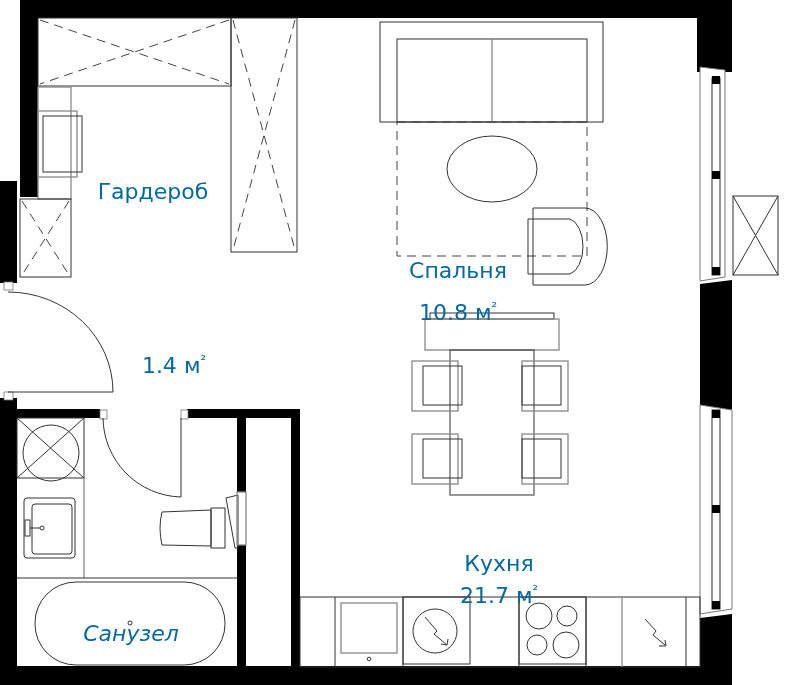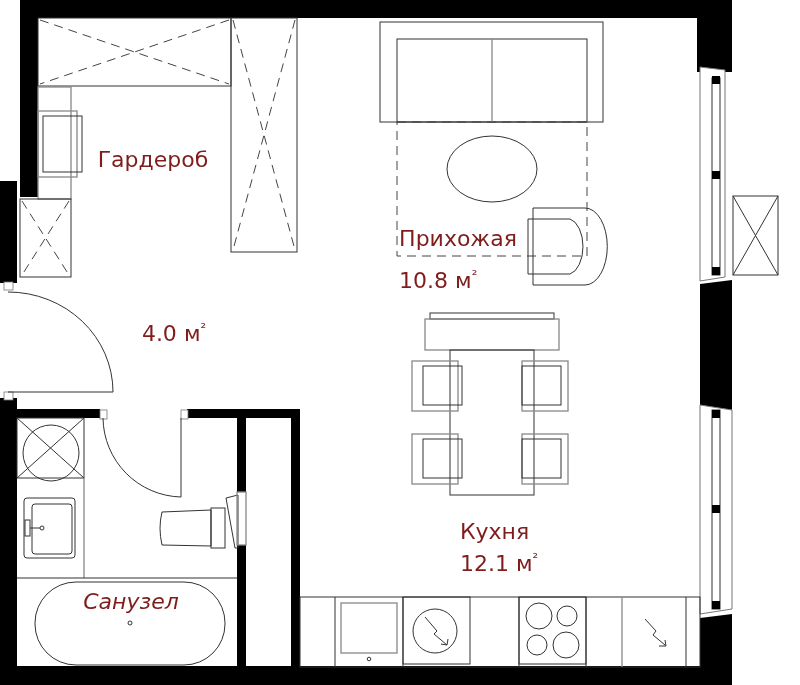--- a/index.html
+++ b/index.html
@@ -3,21 +3,21 @@
 <meta charset="utf-8">
 <style>
   html, body { margin: 0; padding: 0; background: #ffffff; }
   body { width: 800px; height: 685px; overflow: hidden; position: relative; font-family: "DejaVu Sans", sans-serif; }
   #plan { position: absolute; left: 0; top: 0; width: 800px; height: 685px; }
   .wall { fill: #000000; }
   .thin { fill: none; stroke: #333333; stroke-width: 1; }
   .grey { fill: none; stroke: #888888; stroke-width: 1.3; }
   .dash { fill: none; stroke: #444444; stroke-width: 1; stroke-dasharray: 9 6; }
   .white { fill: #ffffff; }
-  .label { position: absolute; text-align: left; color: #7f1d1d; font-family: "DejaVu Sans", sans-serif; font-size: 22px; line-height: 27px; white-space: nowrap; transform: translateX(-50%); }
+  .label { position: absolute; text-align: center; color: #0369a1; font-family: "DejaVu Sans", sans-serif; font-size: 22px; line-height: 27px; white-space: nowrap; transform: translateX(-50%); margin-top: 32px; }
   .label .area { display: block; }
   .label .sup { font-size: 14px; vertical-align: 8px; }
 </style>
 </head>
 <body>
 
 <svg id="plan" viewBox="0 0 800 685" xmlns="http://www.w3.org/2000/svg">
 
   <g>
 
@@ -181,28 +181,28 @@
     <polyline class="thin" points="645,619 656,631 653,635 665,645"></polyline>
     <polyline class="thin" points="659,646 666,646 665,640"></polyline>
   </g>
 </svg>
 
 <div class="label" style="left:153px; top:146px;">
   <span>Гардероб</span>
 </div>
 
 <div class="label" style="left:458px; top:225px;">
-  <span>Прихожая</span>
+  <span>Спальня</span>
   <span class="area" style="margin-top:10px;"><span>10.8</span> <span>м</span><span class="sup">²</span></span>
 </div>
 
 <div class="label" style="left:174px; top:315px;">
-  <span class="area"><span>4.0</span> <span>м</span><span class="sup">²</span></span>
+  <span class="area"><span>1.4</span> <span>м</span><span class="sup">²</span></span>
 </div>
 
 <div class="label" style="left:131px; top:588px;font-style:italic;">
   <span>Санузел</span>
 </div>
 
 <div class="label" style="left:499px; top:518px;">
   <span>Кухня</span>
-  <span class="area"><span>12.1</span> <span>м</span><span class="sup">²</span></span>
+  <span class="area"><span>21.7</span> <span>м</span><span class="sup">²</span></span>
 </div>
 
 </body></html>

